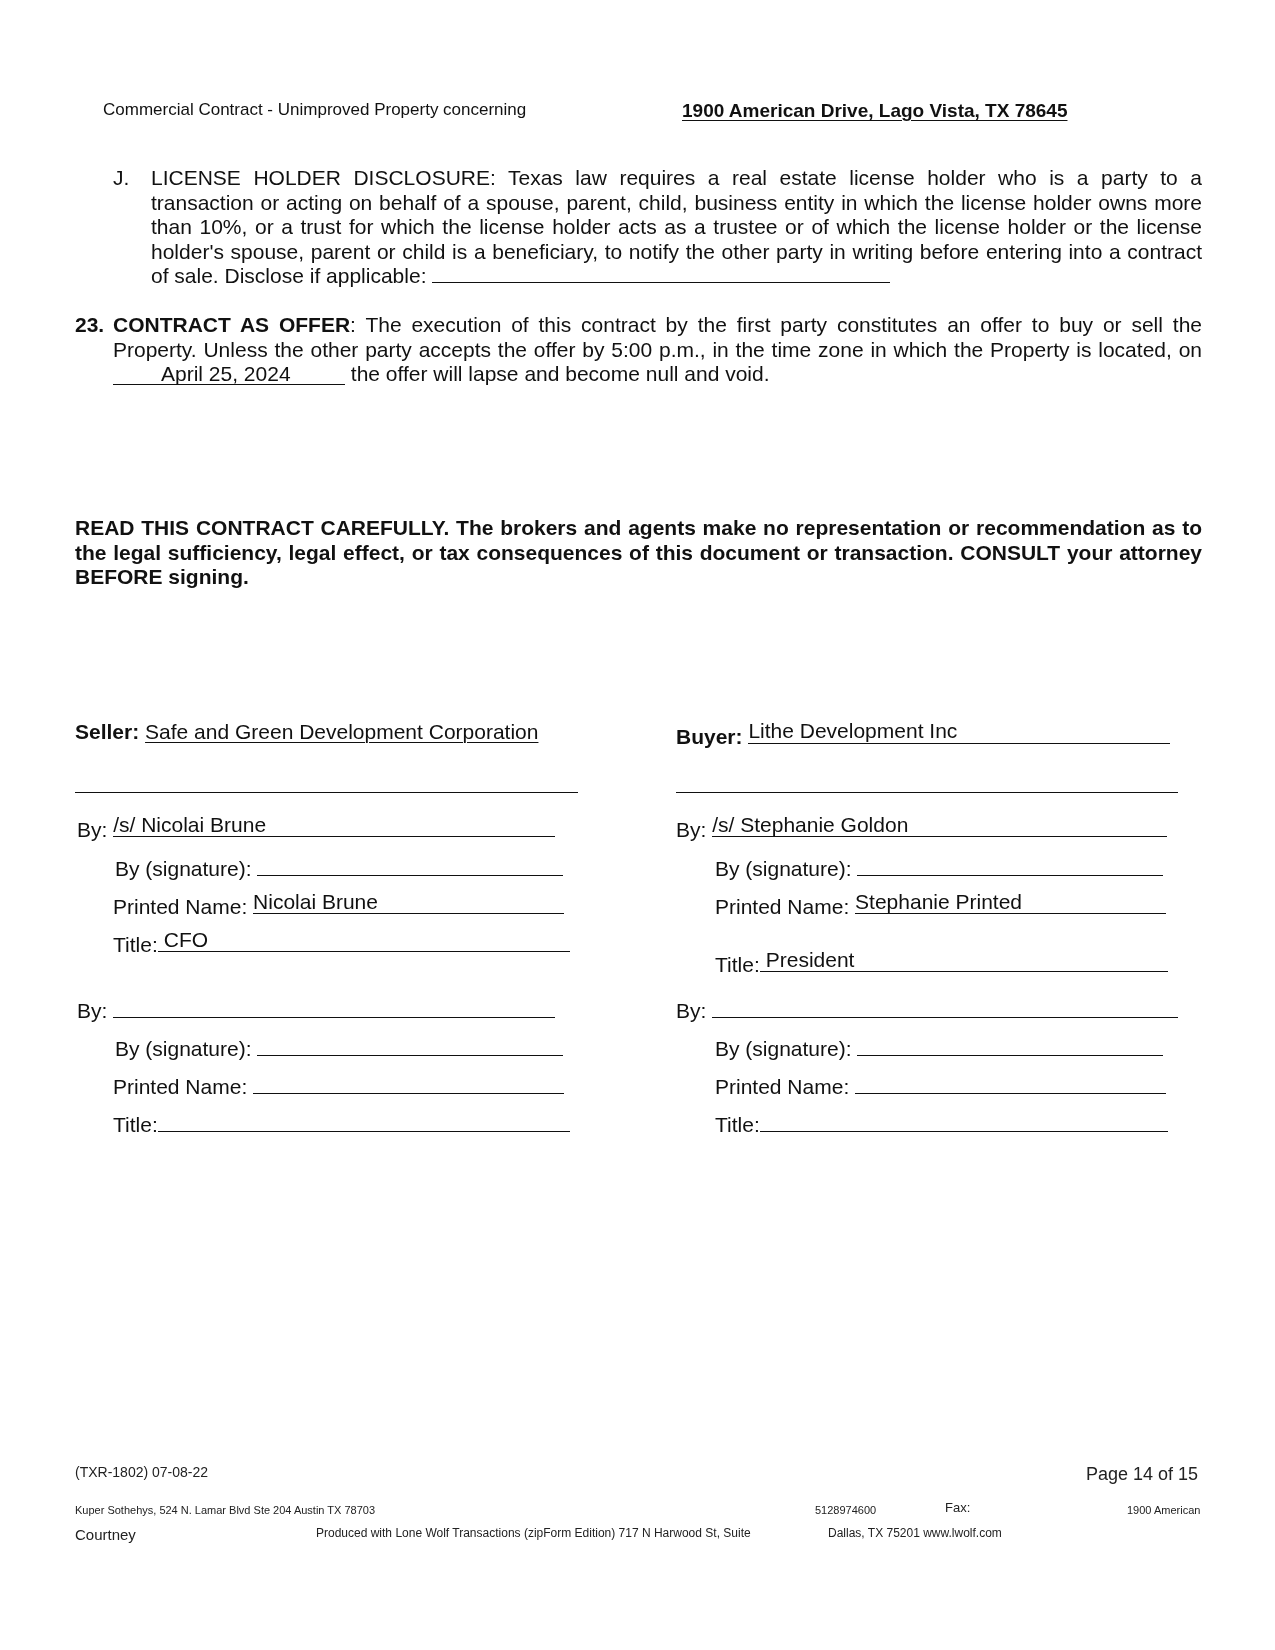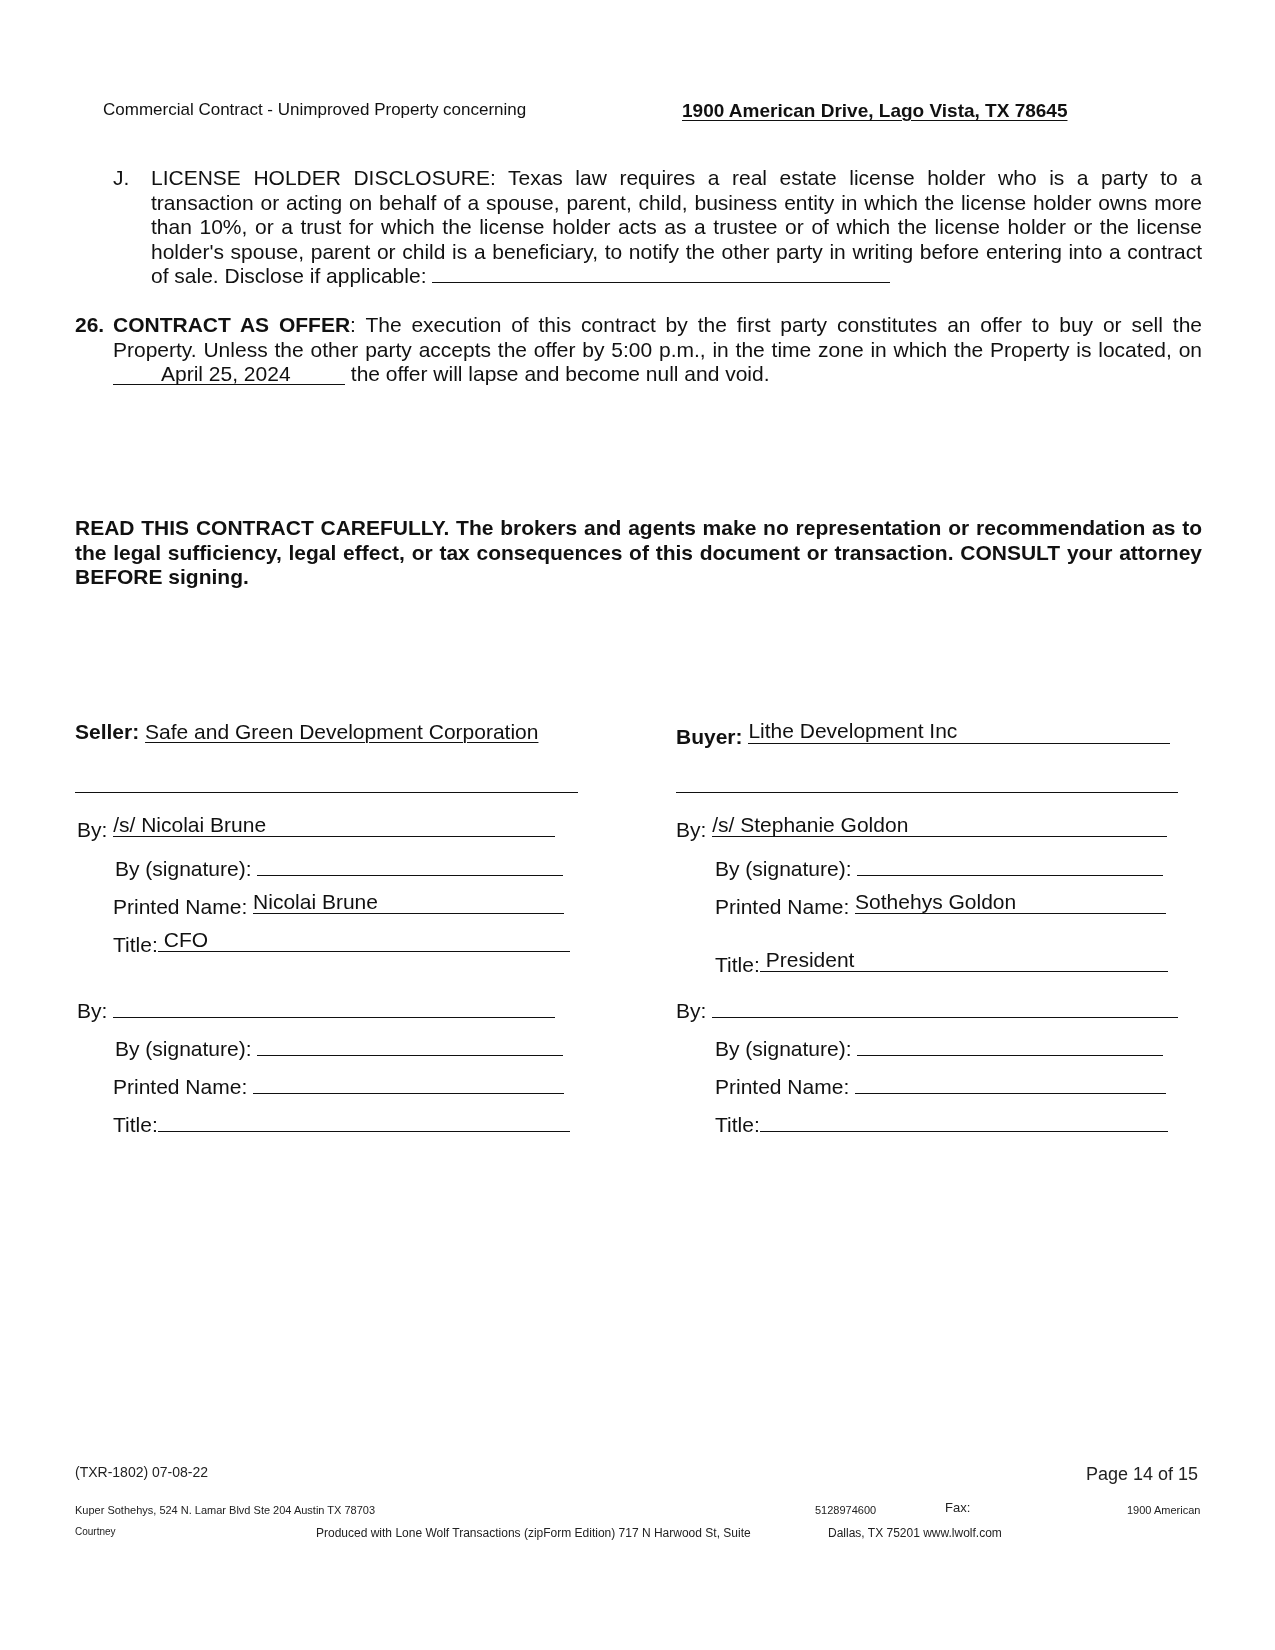--- a/index.html
+++ b/index.html
@@ -35,37 +35,37 @@
 
     
     .ft { font-family: "Liberation Sans", sans-serif; color: #222; }
     #ft-form { left: 75px; top: 1464px; font-size: 14px; }
     #ft-page { left: 1086px; top: 1464px; font-size: 18px; }
     .ft-small { font-size: 11px; }
     #ft-broker { left: 75px; top: 1504px; }
     #ft-phone { left: 815px; top: 1504px; }
     #ft-fax { left: 945px; top: 1500px; font-size: 13px; }
     #ft-doc { left: 1127px; top: 1504px; }
-    #ft-agent { left: 75px; top: 1526px; font-size: 10px; }
+    #ft-agent { left: 75px; top: 1526px; font-size: 15px; }
     #ft-produced { left: 316px; top: 1526px; font-size: 12px; }
     #ft-city { left: 828px; top: 1526px; font-size: 12px; }
   </style>
 </head>
 <body>
 
 <div class="abs" id="hdr-left">Commercial Contract - Unimproved Property concerning</div>
 <div class="abs" id="hdr-right">1900 American Drive, Lago Vista, TX 78645</div>
 
 <div class="abs" id="secJ-label">J.</div>
 <div class="abs para" id="secJ-body">
   <span>LICENSE HOLDER DISCLOSURE: Texas law requires a real estate license holder who is a party to a transaction or acting on behalf of a spouse, parent, child, business entity in which the license holder owns more than 10%, or a trust for which the license holder acts as a trustee or of which the license holder or the license holder's spouse, parent or child is a beneficiary, to notify the other party in writing before entering into a contract of sale. Disclose if applicable:</span>
   <span class="fillin" style="width:458px;"></span>
 </div>
 
-<div class="abs" id="sec26-label">26.</div>
+<div class="abs" id="sec26-label">23.</div>
 <div class="abs para" id="sec26-body">
   <span class="b">CONTRACT AS OFFER</span><span>: The execution of this contract by the first party constitutes an offer to buy or sell the Property. Unless the other party accepts the offer by 5:00 p.m., in the time zone in which the Property is located, on</span>
   <span class="fillin" style="width:232px; padding-left:48px; box-sizing:border-box;">April 25, 2024</span>
   <span>the offer will lapse and become null and void.</span>
 </div>
 
 <div class="abs para" id="read-para">READ THIS CONTRACT CAREFULLY. The brokers and agents make no representation or recommendation as to the legal sufficiency, legal effect, or tax consequences of this document or transaction. CONSULT your attorney BEFORE signing.</div>
 
 <div class="abs sig" style="left:75px; top:720px;">
   <span class="b">Seller:</span>
@@ -114,21 +114,21 @@
 <div class="abs sig" style="left:676px; top:814px;">
   <span>By:</span>
   <span class="line" style="width:455px;"><span>/s/ Stephanie Goldon</span></span>
 </div>
 <div class="abs sig" style="left:715px; top:853px;">
   <span>By (signature):</span>
   <span class="line" style="width:306px;"><span></span></span>
 </div>
 <div class="abs sig" style="left:715px; top:891px;">
   <span>Printed Name:</span>
-  <span class="line" style="width:311px;"><span>Sothehys Goldon</span></span>
+  <span class="line" style="width:311px;"><span>Stephanie Printed</span></span>
 </div>
 <div class="abs sig" style="left:715px; top:929px;">
   <span>Title:</span><span class="line" style="width:408px;margin-top:20px;"><span style="padding-left:6px;">President</span></span>
 </div>
 
 <div class="abs sig" style="left:676px; top:995px;">
   <span>By:</span>
   <span class="line" style="width:466px;"><span></span></span>
 </div>
 <div class="abs sig" style="left:715px; top:1033px;">

